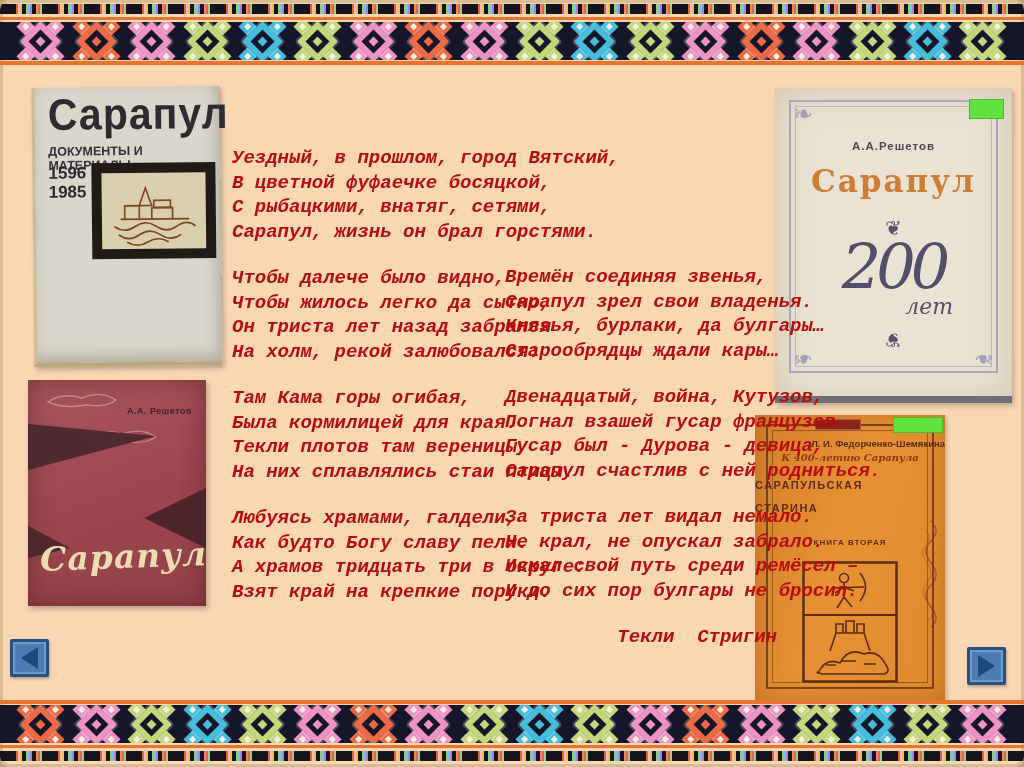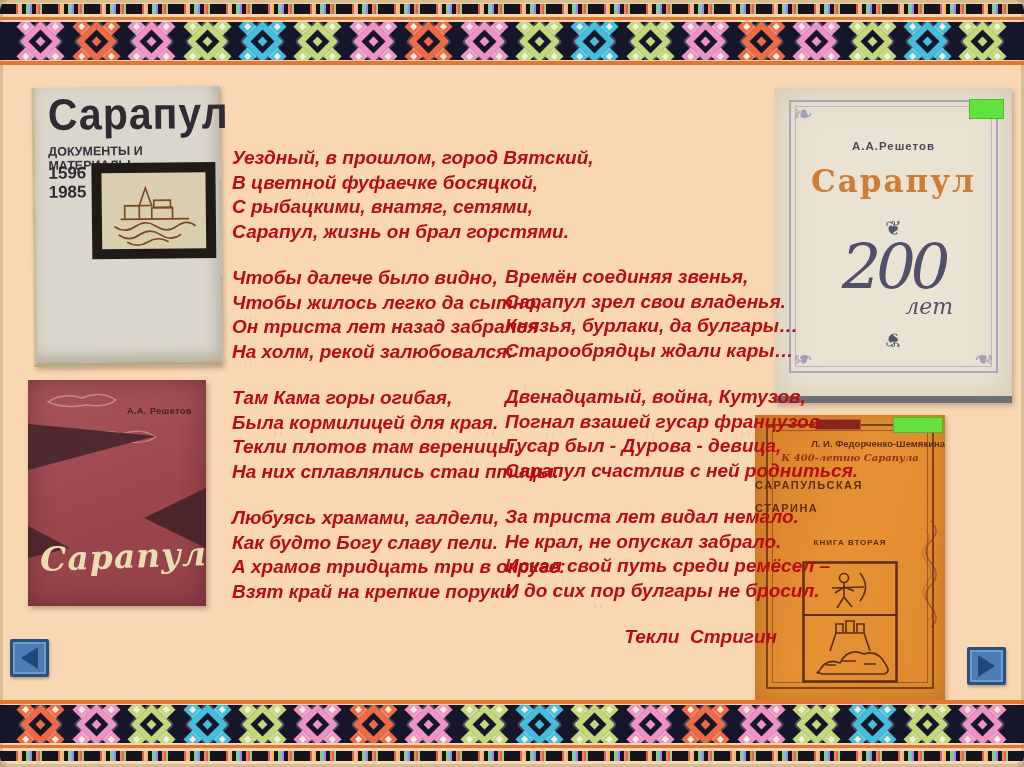--- a/index.html
+++ b/index.html
@@ -35,21 +35,21 @@
              0 -21px 0 -12px #f5f0e0, 0 -21px 0 -8px var(--c);}
   .rosette::before{content:"";position:absolute;inset:6px;background:#16162a;}
   .rosette::after{content:"";position:absolute;inset:11px;background:var(--c);}
 
   
   .title{position:absolute;z-index:2;left:0;width:1024px;top:80px;margin:0;text-align:center;
          font-family:"Liberation Sans",sans-serif;font-weight:bold;font-size:48px;color:#c01616;
          text-shadow:3px 3px 0 #8e98ba,-1px -1px 0 #8e98ba,1px -1px 0 #8e98ba,-1px 1px 0 #8e98ba;}
 
   
-  .poem{position:absolute;z-index:3;font-family:Liberation Sans, sans-serif;font-style:italic;
+  .poem{position:absolute;z-index:3;font-family:Liberation Mono, monospace;font-style:italic;
         font-weight:bold;font-size:19px;line-height:24.5px;color:#b80d0d;}
   .col-left{left:232px;top:146px;width:280px;}
   .col-right{left:505px;top:265px;width:272px;}
   .stanza{margin:0 0 22px 0;}
   .line{white-space:nowrap;}
   .poem-author{margin-top:20px;text-align:right;white-space:pre;}
 
   
   .book{position:absolute;z-index:1;}
   .sticker{position:absolute;background:#62e23e;box-shadow:0 0 0 1px #48bc2a;}

